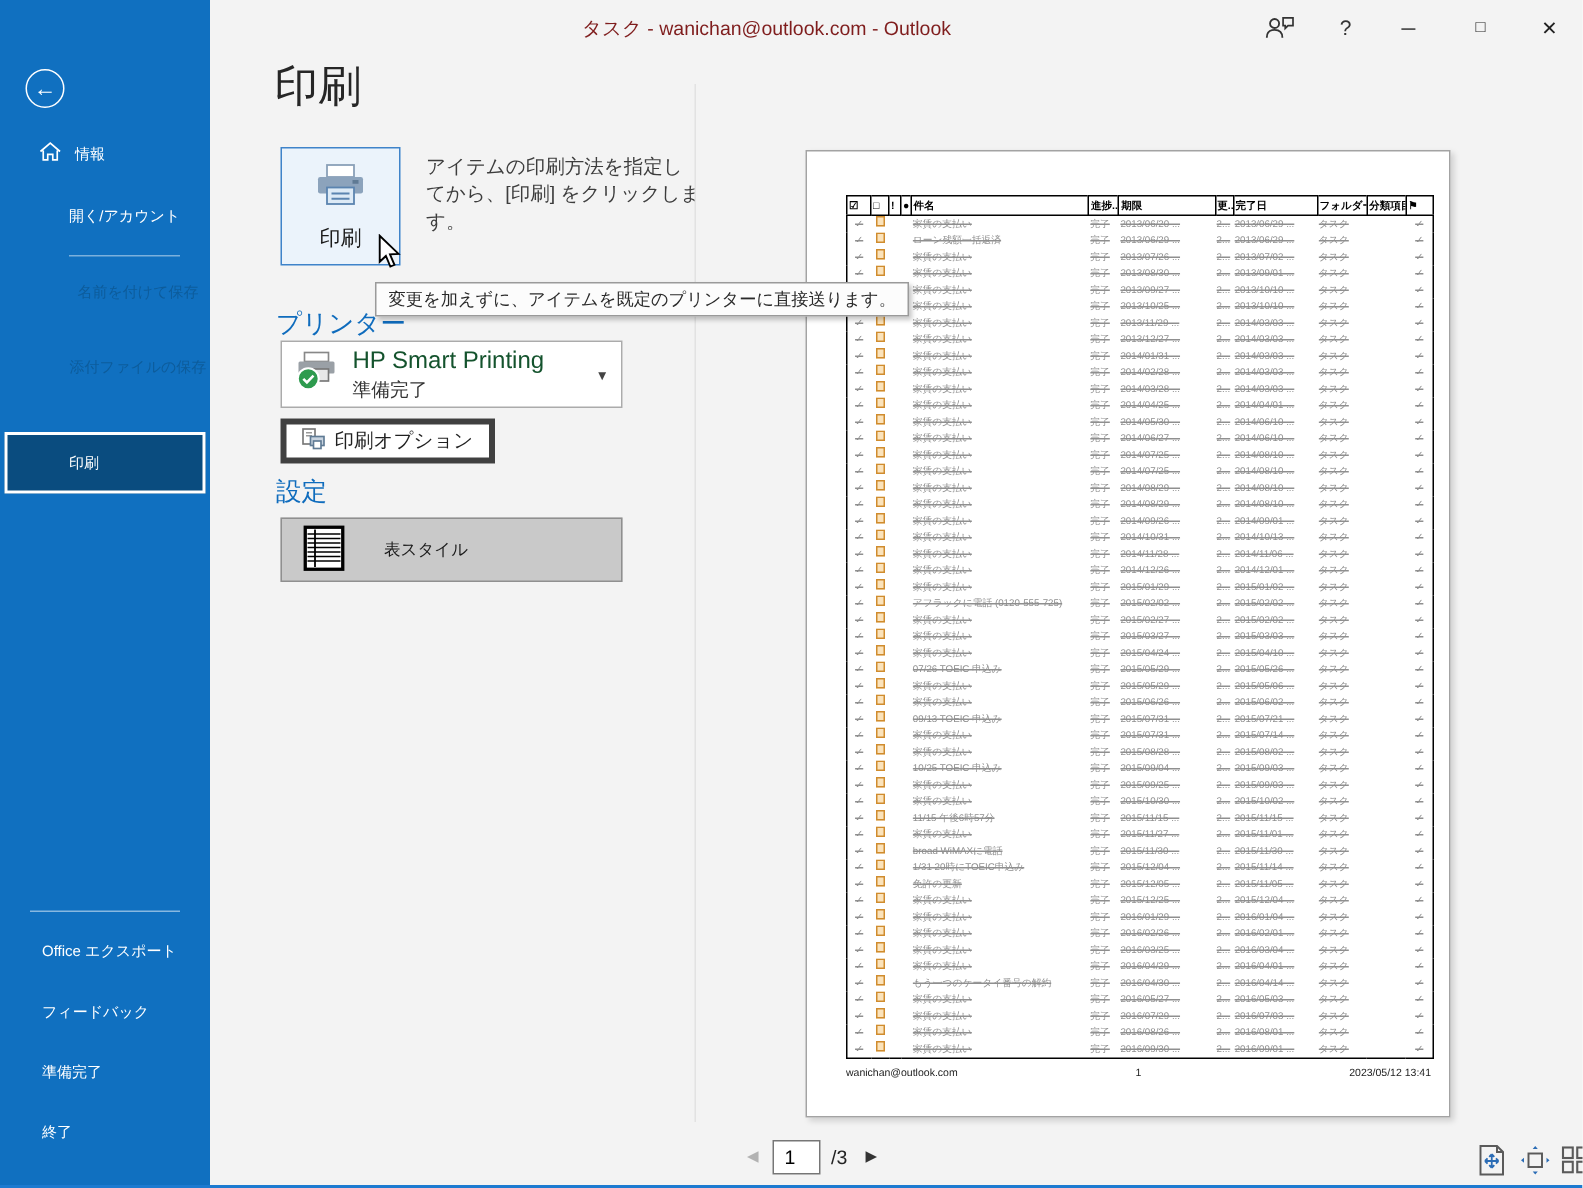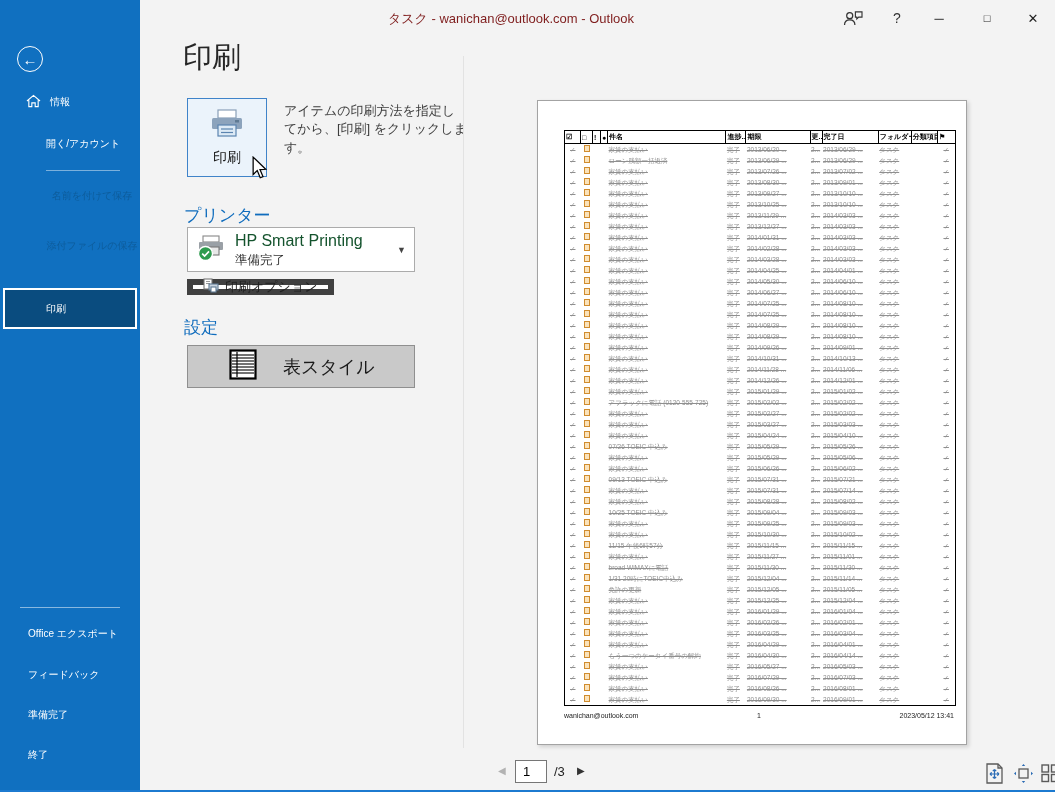--- a/index.html
+++ b/index.html
@@ -56,26 +56,26 @@
   .sec-heading { position:absolute; font-size:17px; color:#0F6CBD; font-weight:400; }
   .h-printer { left:44px; top:168px; }
   .h-settings { left:44px; top:280px; }
 
   .printer-dd { position:absolute; left:47px; top:191px; width:228px; height:45px; background:#fff;
                 border:1px solid #ababab; display:flex; align-items:center; padding:0 8px; gap:9px; }
   .printer-dd .nm { font-size:16px; color:#14532d; line-height:1.35; }
   .printer-dd .st { font-size:12.5px; color:#333; }
   .dd-caret { margin-left:auto; font-size:9px; color:#444; }
 
-  .opt-btn { position:absolute; left:47px; top:243px; height:16px; background:#fff; border:6px solid #404040;
+  .opt-btn { position:absolute; left:47px; top:243px; height:30px; background:#fff; border:4px solid #404040;
              display:flex; align-items:center; gap:6px; padding:0 10px; font-size:13px; color:#1f1f1f; }
 
   .style-btn { position:absolute; left:47px; top:309px; width:228px; height:43px; background:#c9c9c9;
-               border:1px solid #8f8f8f; display:flex; align-items:center; gap:26px; padding-left:41px;
-               font-size:18px; color:#1a1a1a; }
+               border:1px solid #8f8f8f; display:flex; align-items:center; gap:26px; padding-left:14px;
+               font-size:11px; color:#1a1a1a; }
 
   .v-divider { position:absolute; left:323px; top:20px; width:1px; height:692px; background:#e2e2e2; }
 
   
   .preview-page { position:absolute; left:397px; top:64px; width:430px; height:645px; background:#fff;
                   border:1px solid #a3a3a3; box-shadow:2px 2px 4px rgba(0,0,0,.15); }
   .prevtable-wrap { position:absolute; left:26px; top:29px; width:392px; }
   table.prevtable { width:392px; border-collapse:collapse; table-layout:fixed; border:1px solid #000; }
   table.prevtable th { border-right:1px solid #000; border-bottom:1px solid #000; font-size:7px; font-weight:bold;
                        text-align:left; padding:1px 1px; white-space:nowrap; overflow:hidden; height:12px; color:#000; }
@@ -183,20 +183,21 @@
     </div>
 
     <p class="print-desc">アイテムの印刷方法を指定してから、[印刷] をクリックします。</p>
 
     <span class="cursor-arrow">
       <svg width="20" height="24" viewBox="0 0 14 21">
         <path d="M1 1 L1 16.2 L4.6 12.8 L7.2 19 L9.6 18 L7 11.9 L12 11.6 Z" fill="#fff" stroke="#000" stroke-width="1.1"></path>
       </svg>
     </span>
 
+    <div class="tooltip">変更を加えずに、アイテムを既定のプリンターに直接送ります。</div>
 
     <h2 class="sec-heading h-printer">プリンター</h2>
 
     <div class="printer-dd">
       <span>
         <svg width="30" height="28" viewBox="0 0 30 28">
           <rect x="7" y="2" width="16" height="6" fill="#fff" stroke="#888" stroke-width="1.1"></rect>
           <rect x="3" y="8" width="24" height="8" rx="1" fill="#9aa0a6"></rect>
           <rect x="7" y="13" width="16" height="8" fill="#e8e8e8" stroke="#777" stroke-width="1.1"></rect>
           <circle cx="9.5" cy="19.5" r="7" fill="#2e9b4e" stroke="#fff" stroke-width="1.4"></circle>

